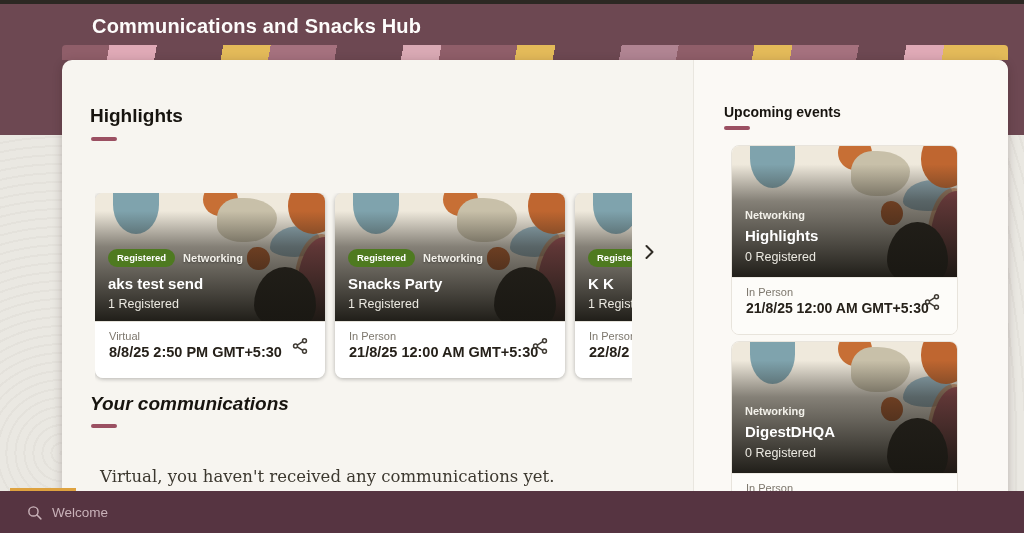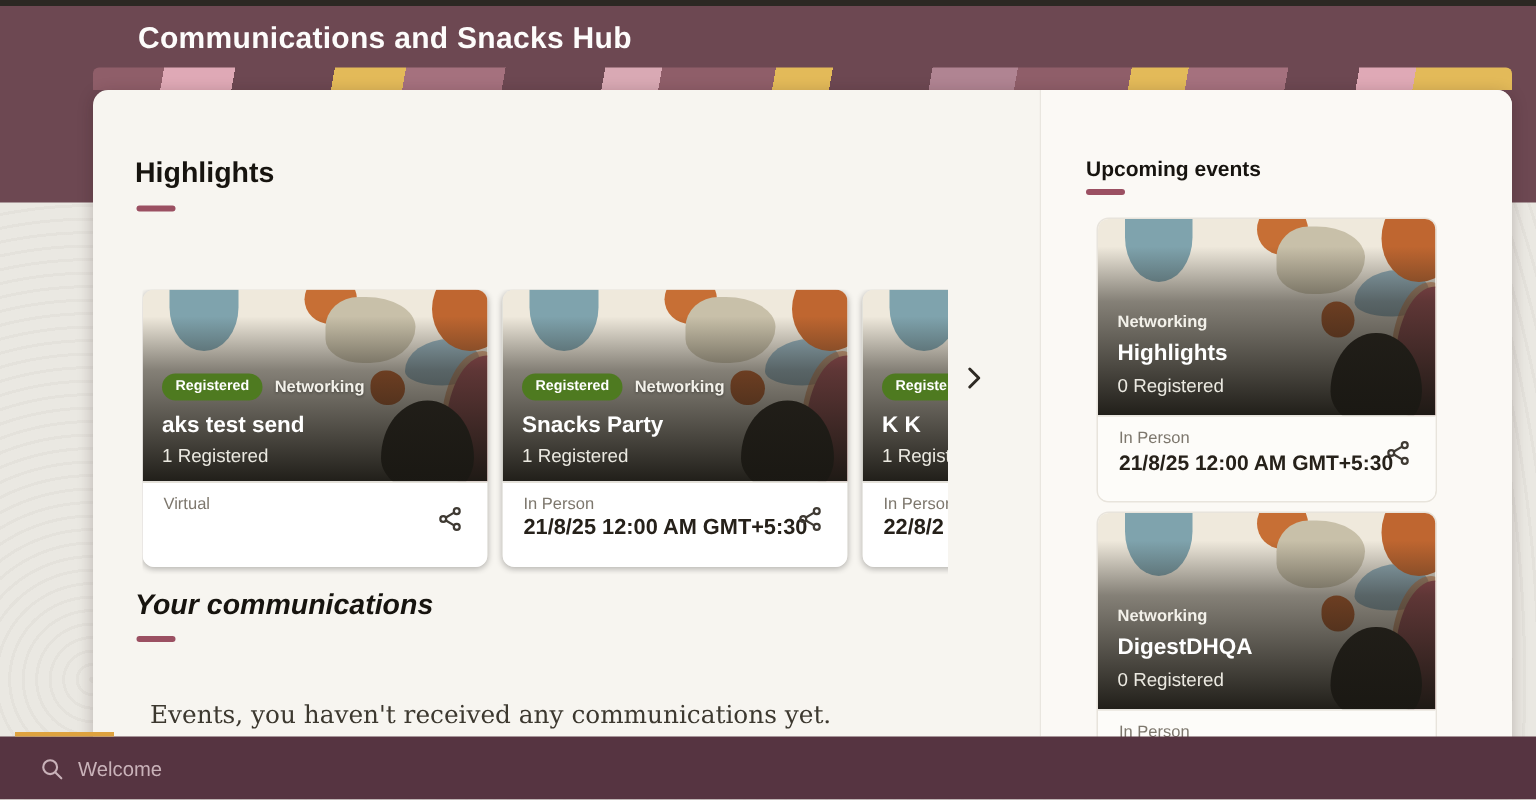--- a/index.html
+++ b/index.html
@@ -121,20 +121,21 @@
       <div class="card-grad"></div>
       <div class="badge-row">
         <span class="badge">Registered</span>
         <span class="card-category">Networking</span>
       </div>
       <div class="hcard-title">aks test send</div>
       <div class="hcard-reg">1 Registered</div>
     </div>
     <div class="hcard-footer">
       <div class="mode">Virtual</div>
+      <div class="datetime">8/8/25 2:50 PM GMT+5:30</div>
       <div class="share-btn">
         <svg width="18" height="18" viewBox="0 0 24 24" fill="none" stroke="#3f3a33" stroke-width="2">
           <circle cx="18" cy="5" r="2.6"></circle>
             <circle cx="6" cy="12" r="2.6"></circle>
             <circle cx="18" cy="19" r="2.6"></circle>
           <line x1="8.4" y1="10.7" x2="15.6" y2="6.3"></line>
             <line x1="8.4" y1="13.3" x2="15.6" y2="17.7"></line>
         </svg>
       </div>
     </div>
@@ -197,21 +198,21 @@
 </div>
 
 <div class="abs next-btn">
   <svg width="13" height="16" viewBox="0 0 12 16" fill="none" stroke="#2e2a24" stroke-width="2" stroke-linecap="round" stroke-linejoin="round">
     <polyline points="3,2 9,8 3,14"></polyline>
   </svg>
 </div>
 
 <div class="abs section-h1" style="left:90px; top:393px;font-style:italic;">Your communications</div>
 <div class="abs accent-underline" style="left:91px; top:424px;"></div>
-<div class="abs welcome-msg">Events, you haven't received any communications yet.</div>
+<div class="abs welcome-msg">Virtual, you haven't received any communications yet.</div>
 
 <div class="abs section-h2" style="left:724px; top:104px;">Upcoming events</div>
 <div class="abs accent-underline" style="left:724px; top:126px;"></div>
 
 <div class="abs ucard" style="left:731px; top:145px; height:190px;">
   <div class="ucard-img">
     <div class="card-art">
       <div class="blob b-teal"></div>
         <div class="blob b-orange"></div>
         <div class="blob b-olive"></div>

